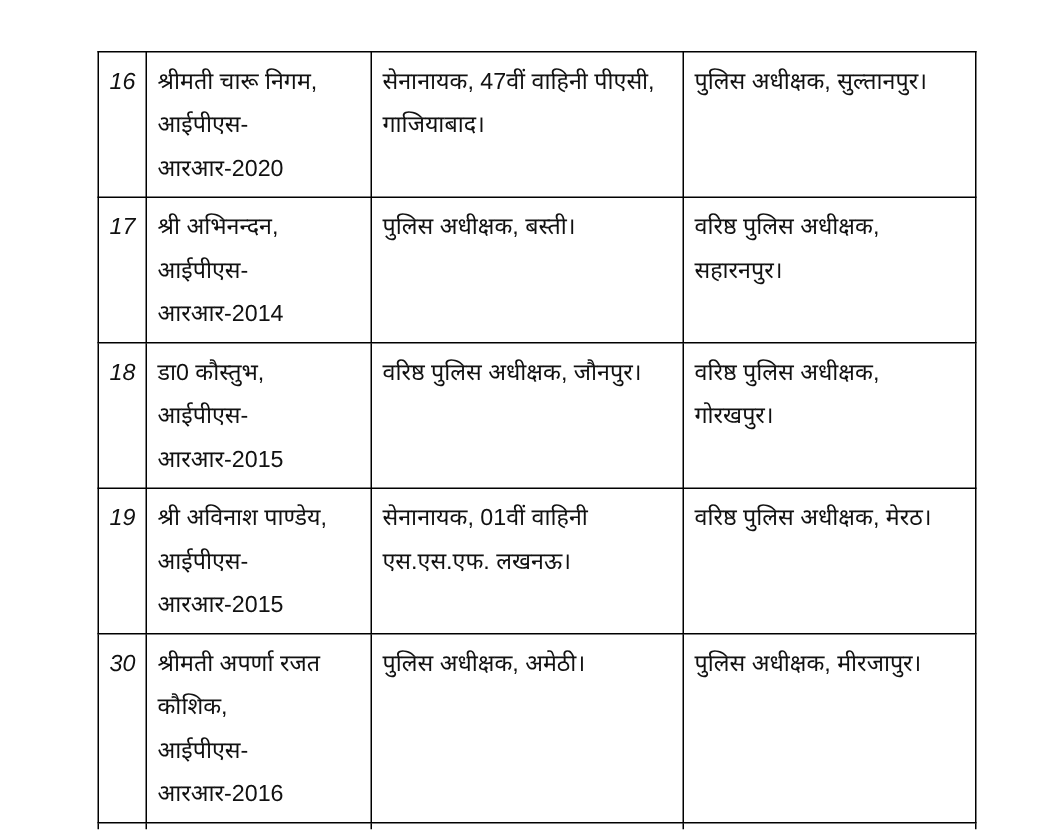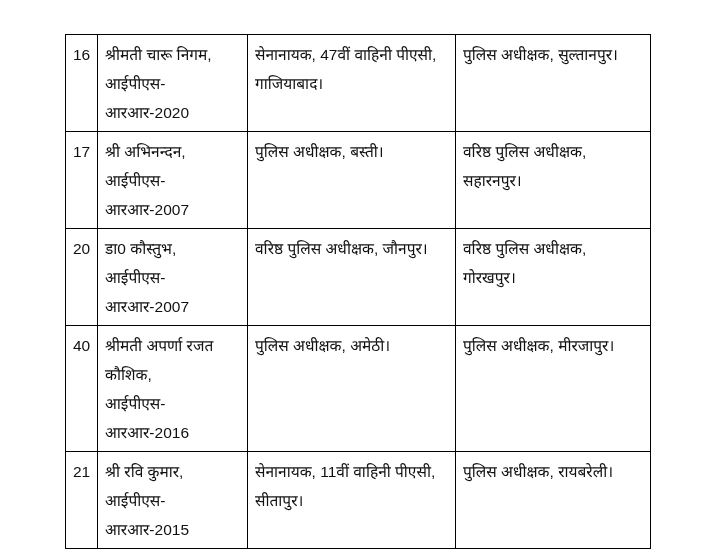--- a/index.html
+++ b/index.html
@@ -33,20 +33,21 @@
     font-size: 15.5px;
     line-height: 29px;
     white-space: pre-line;
     overflow: hidden;
   }
   td.sn-cell {
     text-align: left;
     padding-left: 2px;
     padding-right: 2px;
     font-size: 15px;
+    font-style: italic;
   }
 </style>
 </head>
 <body>
 
 <div class="page">
   <table class="transfer-table">
     <colgroup>
       <col style="width:32px">
       <col style="width:150px">
@@ -58,33 +59,41 @@
         <td class="sn-cell">16</td>
         <td>श्रीमती चारू निगम,
 आईपीएस-आरआर-2020</td>
         <td>सेनानायक, 47वीं वाहिनी पीएसी,
 गाजियाबाद।</td>
         <td>पुलिस अधीक्षक, सुल्तानपुर।</td>
       </tr>
       <tr style="height:49px">
         <td class="sn-cell">17</td>
         <td>श्री अभिनन्दन,
-आईपीएस-आरआर-2007</td>
+आईपीएस-आरआर-2014</td>
         <td>पुलिस अधीक्षक, बस्ती।</td>
         <td>वरिष्ठ पुलिस अधीक्षक, सहारनपुर।</td>
       </tr>
       <tr style="height:51px">
-        <td class="sn-cell">20</td>
+        <td class="sn-cell">18</td>
         <td>डा0 कौस्तुभ,
-आईपीएस-आरआर-2007</td>
+आईपीएस-आरआर-2015</td>
         <td>वरिष्ठ पुलिस अधीक्षक, जौनपुर।</td>
         <td>वरिष्ठ पुलिस अधीक्षक, गोरखपुर।</td>
       </tr>
+      <tr style="height:52px">
+        <td class="sn-cell">19</td>
+        <td>श्री अविनाश पाण्डेय,
+आईपीएस-आरआर-2015</td>
+        <td>सेनानायक, 01वीं वाहिनी
+एस.एस.एफ. लखनऊ।</td>
+        <td>वरिष्ठ पुलिस अधीक्षक, मेरठ।</td>
+      </tr>
       <tr style="height:73px">
-        <td class="sn-cell">40</td>
+        <td class="sn-cell">30</td>
         <td>श्रीमती अपर्णा रजत
 कौशिक,
 आईपीएस-आरआर-2016</td>
         <td>पुलिस अधीक्षक, अमेठी।</td>
         <td>पुलिस अधीक्षक, मीरजापुर।</td>
       </tr>
       <tr style="height:51px">
         <td class="sn-cell">21</td>
         <td>श्री रवि कुमार,
 आईपीएस-आरआर-2015</td>

